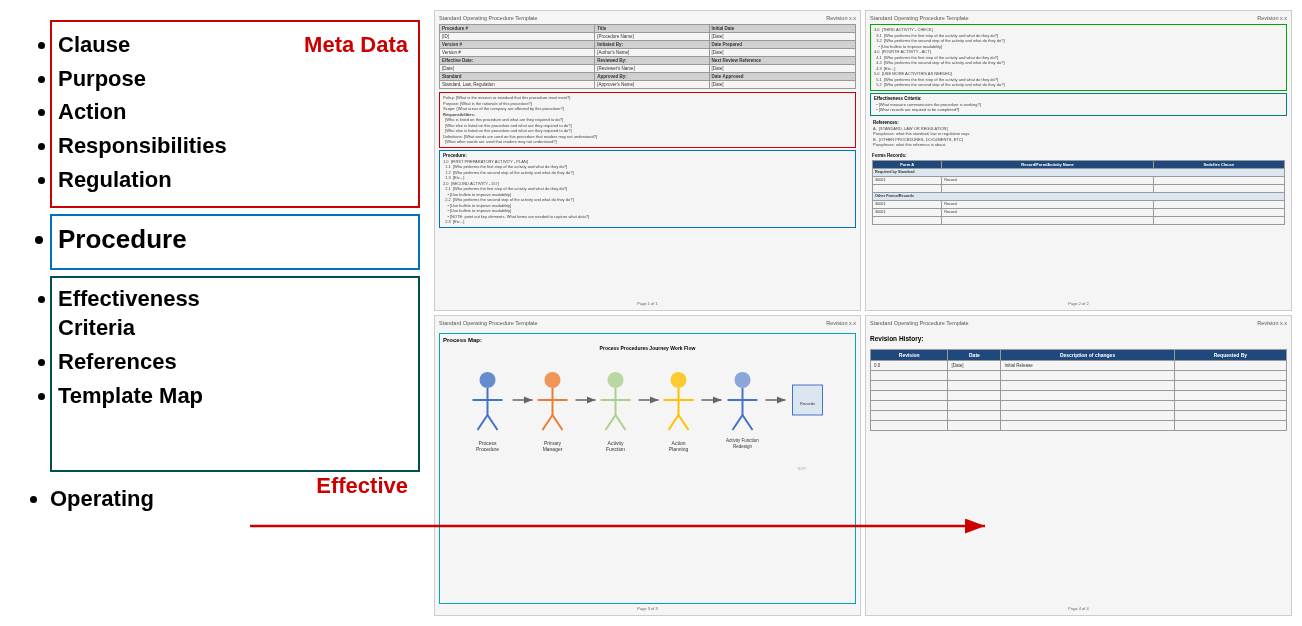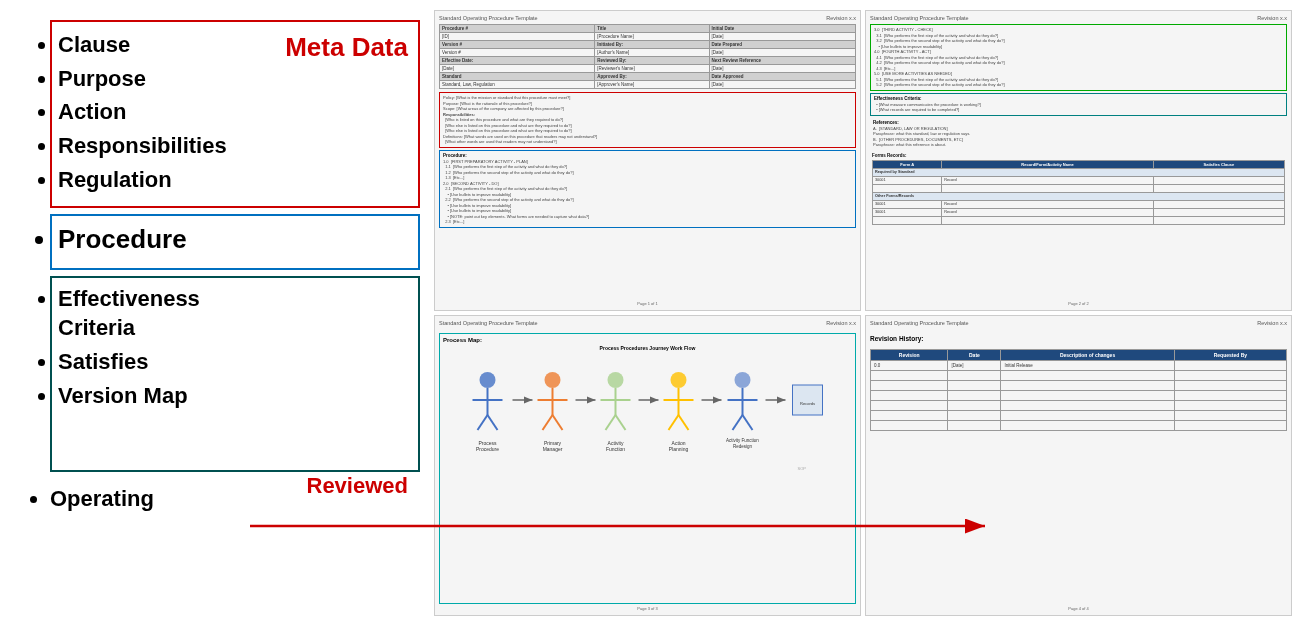--- a/index.html
+++ b/index.html
@@ -57,21 +57,21 @@
       border: 2.5px solid #005050;
       padding: 6px 10px 6px 6px;
       position: relative;
     }
 
     .label-meta {
       position: absolute;
       top: 8px;
       right: 10px;
       color: #cc0000;
-      font-size: 26px;
+      font-size: 22px;
       font-weight: bold;
     }
 
     .label-optional {
       position: absolute;
       bottom: -30px;
       right: 10px;
       color: #cc0000;
       font-size: 22px;
       font-weight: bold;
@@ -279,23 +279,23 @@
       <li>Responsibilities</li>
       <li>Regulation</li>
     </div>
 
     <div class="procedure-box">
       <li style="font-size:26px;">Procedure</li>
     </div>
 
     <div class="optional-box" style="position:relative; padding-bottom: 56px;">
       <li>Effectiveness<br>Criteria</li>
-      <li>Satisfies</li>
-      <li>Version Map</li>
-      <span class="label-optional">Reviewed</span>
+      <li>References</li>
+      <li>Template Map</li>
+      <span class="label-optional">Effective</span>
     </div>
 
     <li class="revisions-item" style="margin-top: 12px;">Operating</li>
   </ul>
 </div>
 
 <div class="red-arrow-container" style="position:fixed; bottom: 60px; left: 240px; width: 760px; height: 70px; pointer-events:none; z-index:100;">
   <svg width="760" height="70">
     <defs>
       <marker id="arrowhead" markerWidth="8" markerHeight="6" refX="8" refY="3" orient="auto">

